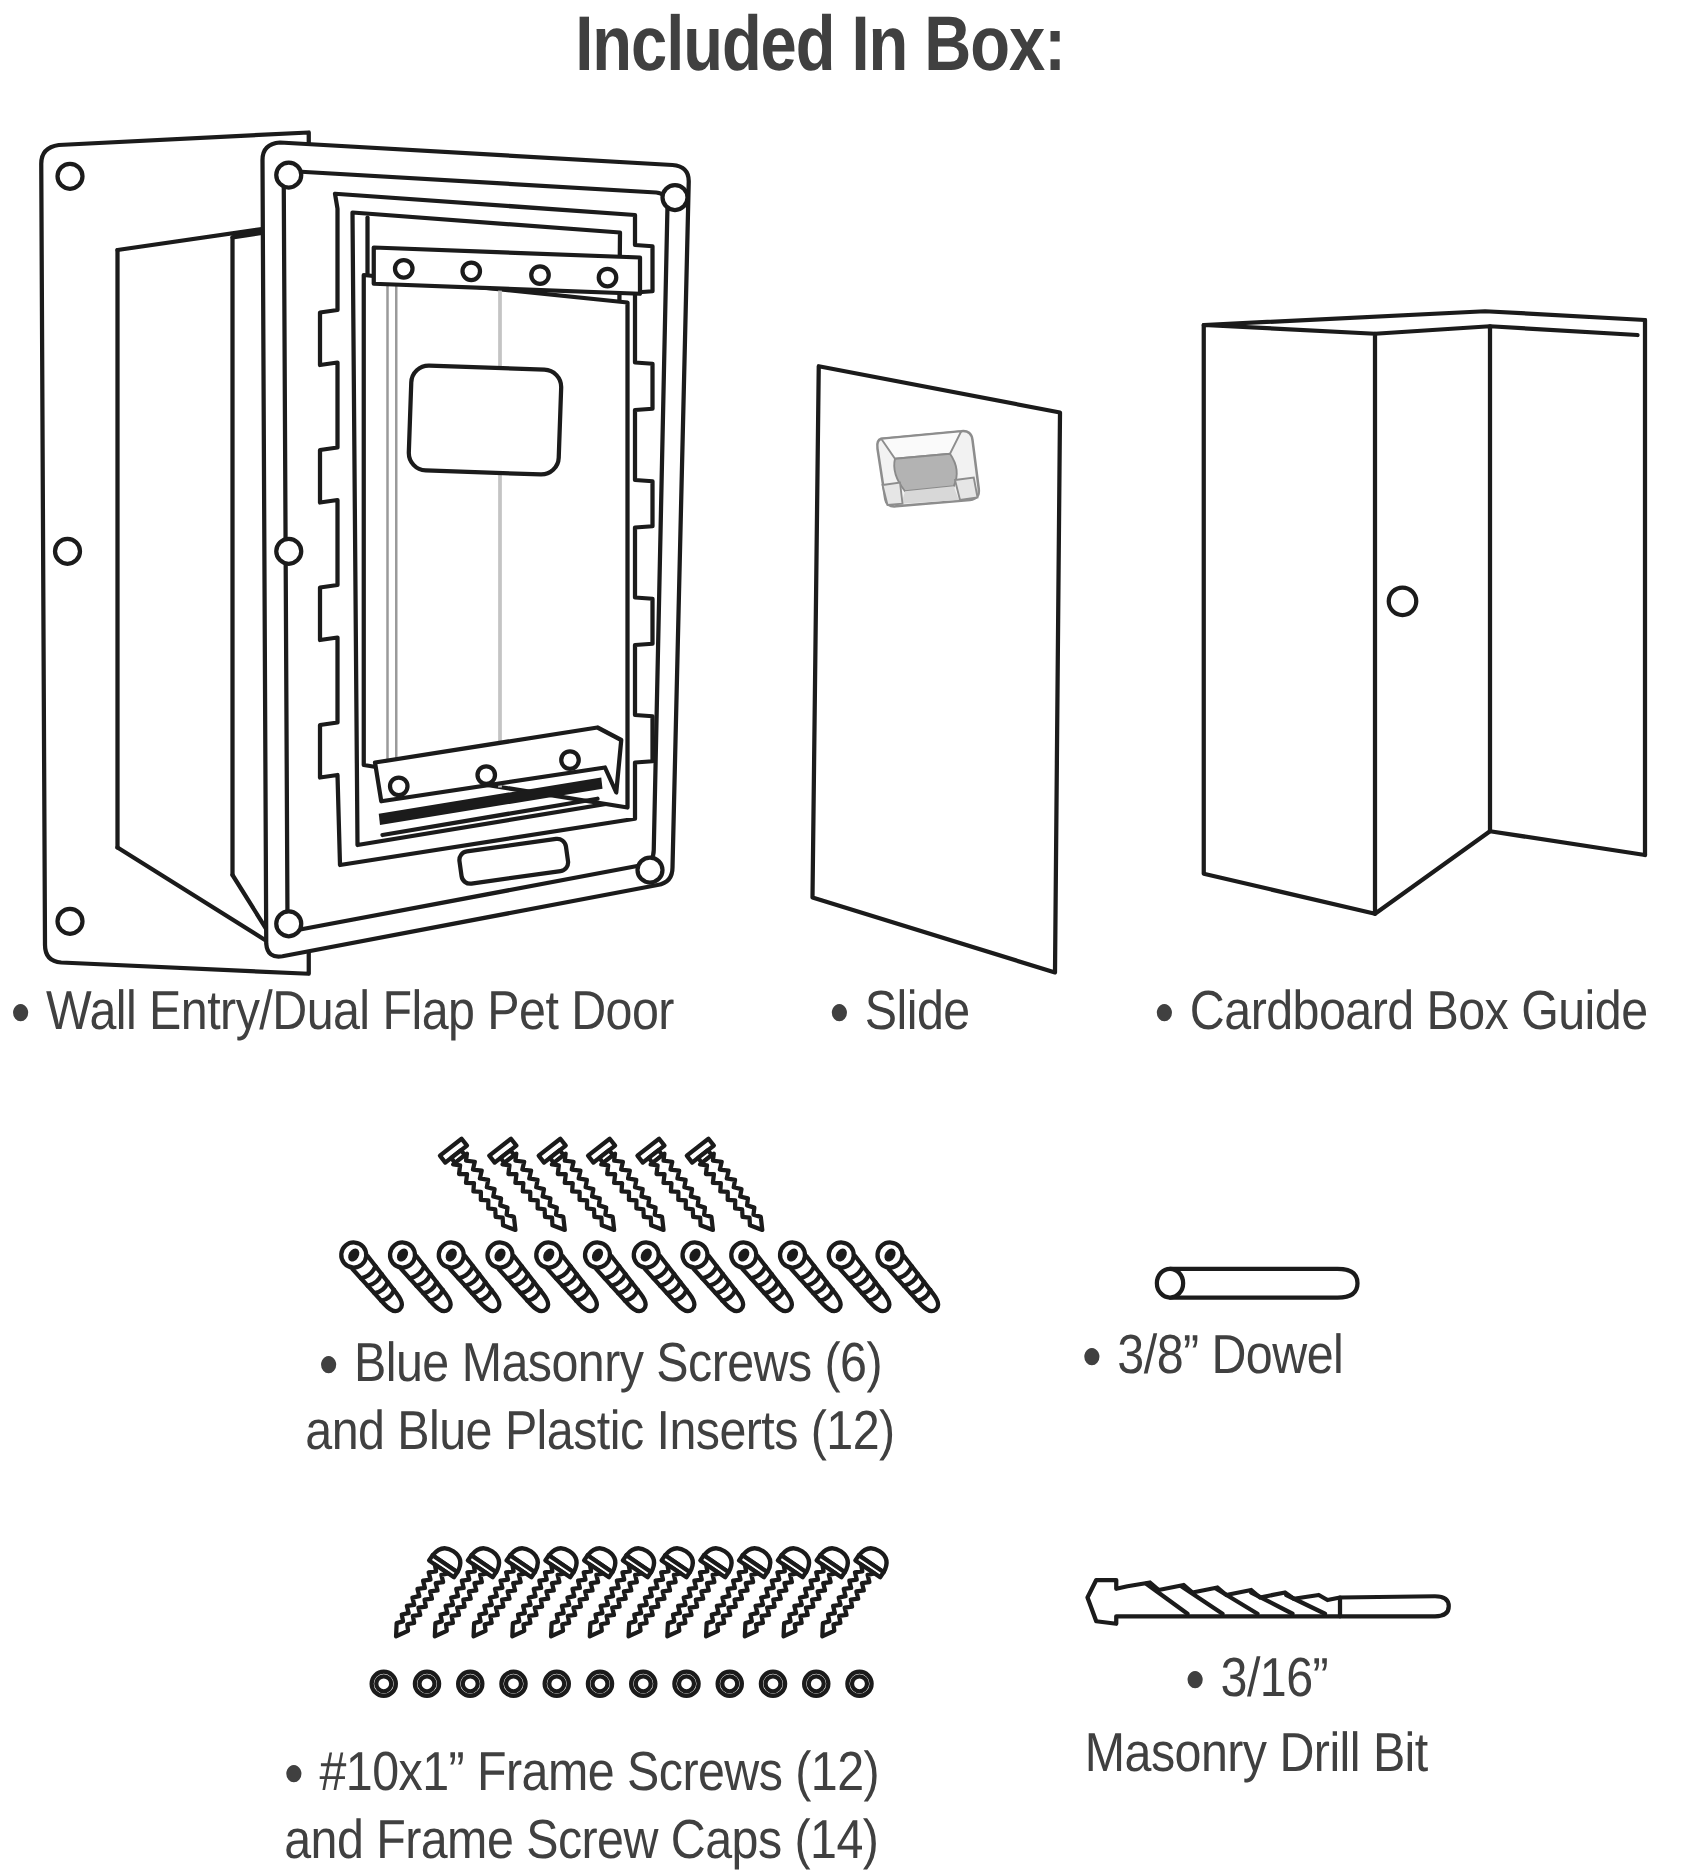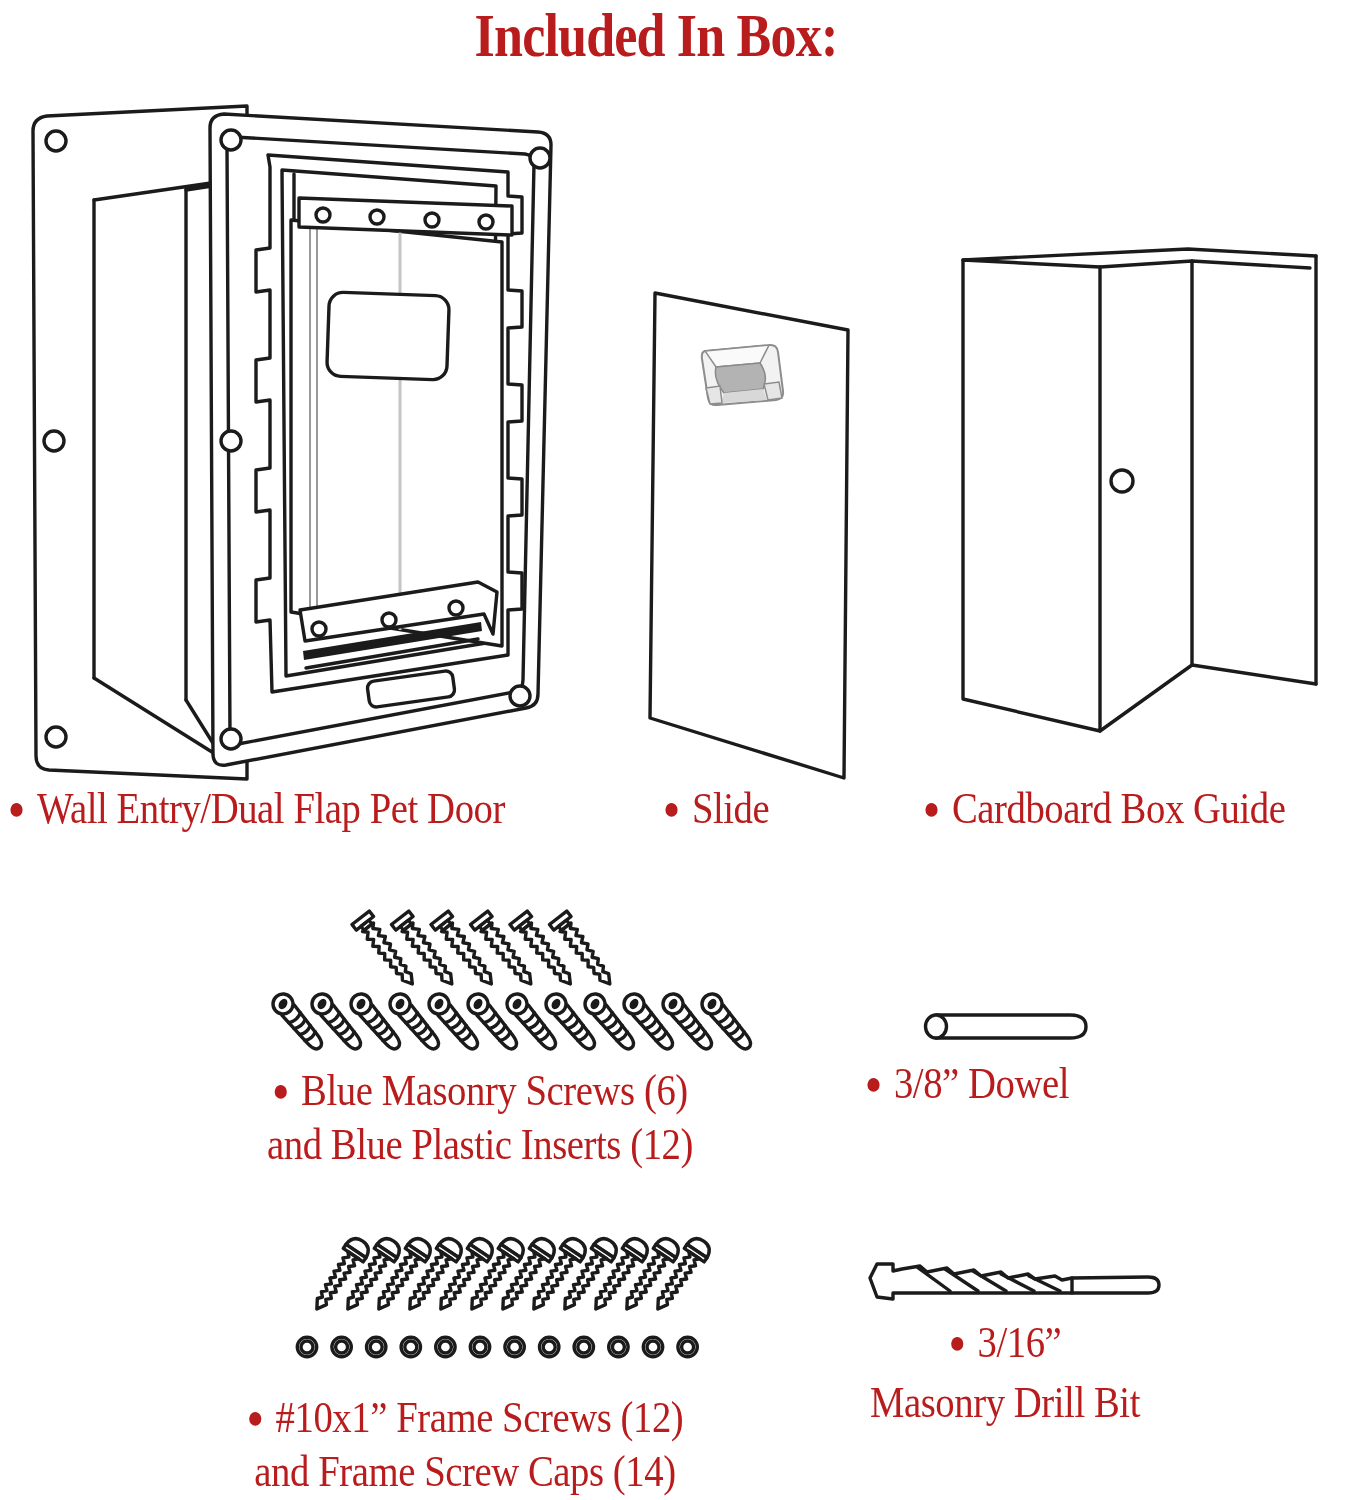--- a/index.html
+++ b/index.html
@@ -1,17 +1,17 @@
 <!DOCTYPE html>
 <html><head>
 <meta charset="utf-8">
 <style>
   html,body{margin:0;padding:0;background:#fff;}
   .page{position:relative;width:1354px;height:1500px;background:#fff;overflow:hidden;
-        font-family:Liberation Serif, serif;color:#b91c1c;}
+        font-family:Liberation Sans, sans-serif;color:#404040;}
   .art{position:absolute;left:0;top:0;}
   .txt{position:absolute;white-space:nowrap;font-weight:400;font-size:44px;line-height:1.15;
        transform:scaleX(.88);transform-origin:0 50%;letter-spacing:-.5px;}
   .txt.center{transform-origin:50% 50%;text-align:center;white-space:normal;}
   .bullet{display:inline-block;font-size:32px;vertical-align:4px;margin-right:14px;}
   .title{position:absolute;left:0;top:0;width:1312px;text-align:center;font-size:62px;
          font-weight:700;letter-spacing:-1px;transform:scaleX(.84);transform-origin:50% 50%;}
   .block{line-height:54px;}
   svg{display:block;}
   .ln{fill:none;stroke:#1b1b1b;stroke-width:3.4;stroke-linejoin:round;stroke-linecap:round;}

